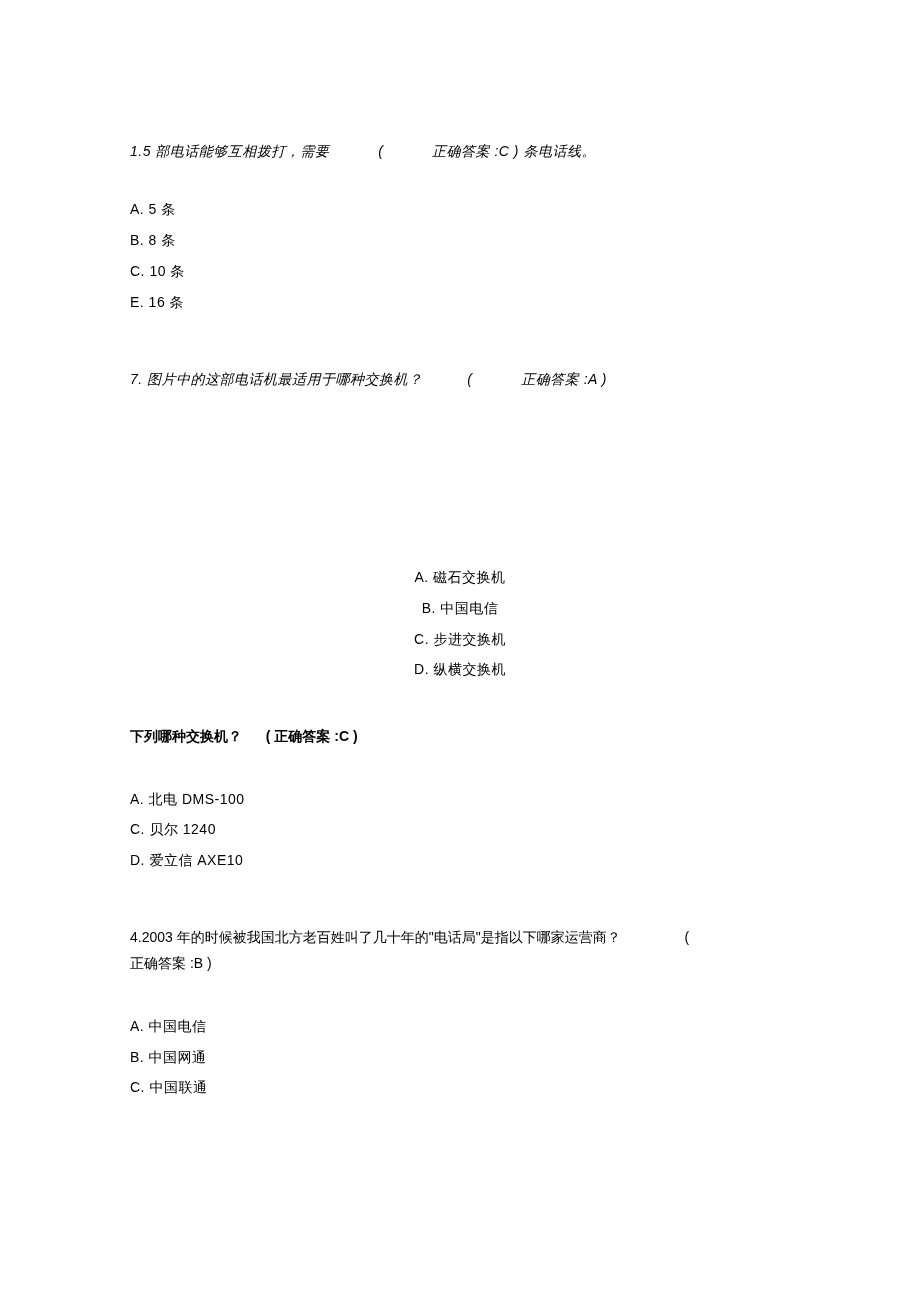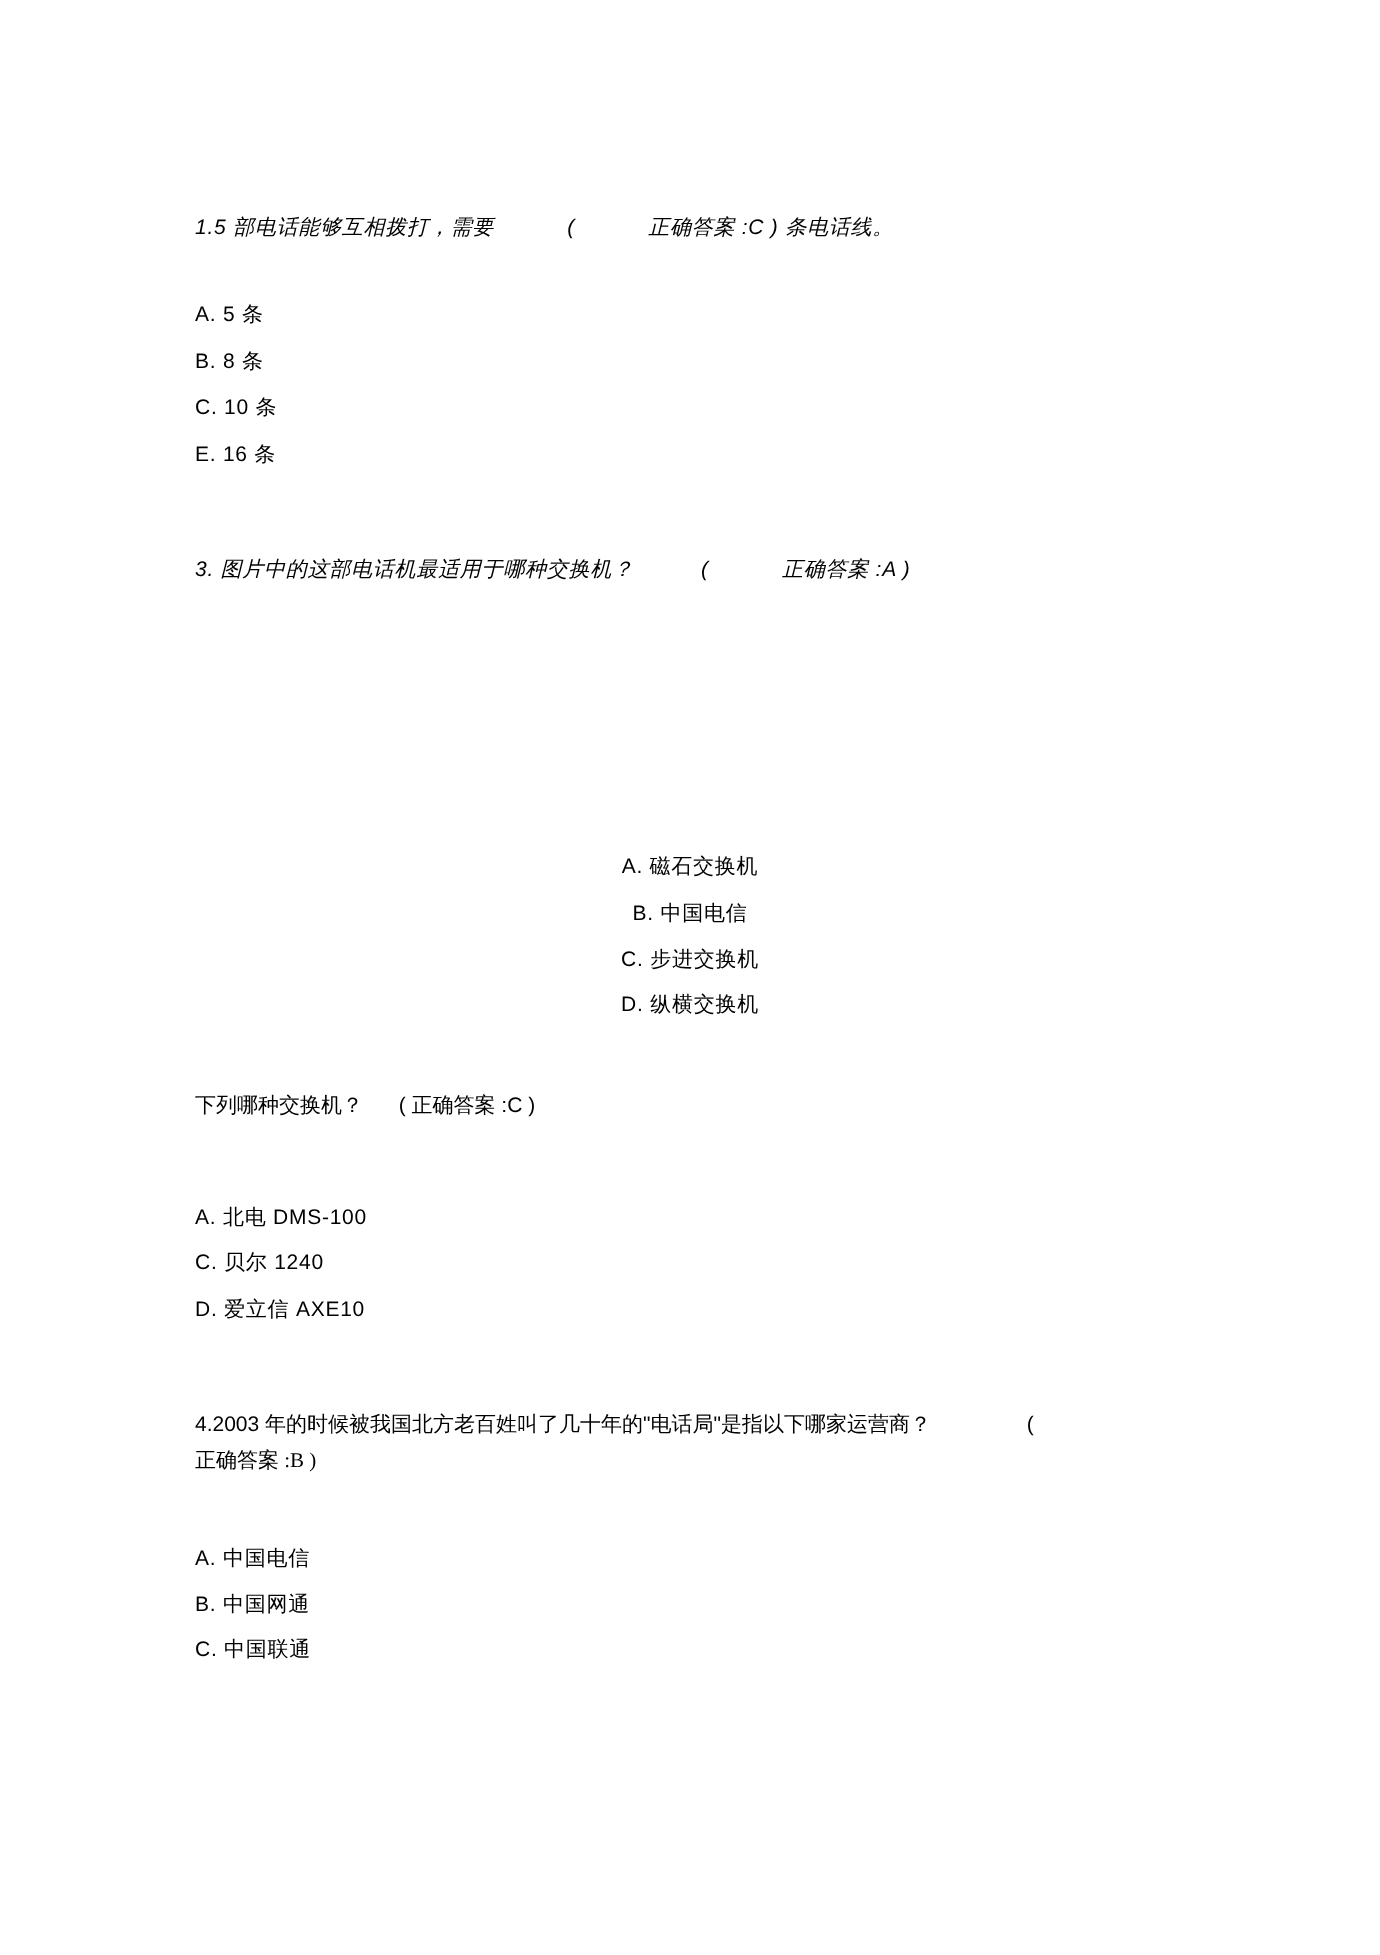--- a/index.html
+++ b/index.html
@@ -28,21 +28,22 @@
     }
     .options {
       margin-bottom: 50px;
     }
     .options .opt {
       letter-spacing: 0.5px;
       line-height: 2.2;
     }
     .q3-line2 {
       margin-top: 28px;
-      margin-bottom: 48px;
+      margin-bottom: 36px;
+      font-weight: bold;
     }
     .wide-gap {
       display: inline-block;
       width: 56px;
     }
     .mid-gap {
       display: inline-block;
       width: 36px;
     }
     .block-gap {
@@ -60,21 +61,21 @@
   <span>正确答案 :C )  条电话线。</span>
 </div>
 <div class="options">
   <div class="opt">A. 5  条</div>
   <div class="opt">B. 8  条</div>
   <div class="opt">C. 10  条</div>
   <div class="opt">E. 16  条</div>
 </div>
 
 <div class="question-stem">
-  <span>3. 图片中的这部电话机最适用于哪种交换机？</span>
+  <span>7. 图片中的这部电话机最适用于哪种交换机？</span>
   <span class="mid-gap"></span>
   <span>(</span>
   <span class="gap"></span>
   <span>正确答案 :A )</span>
 </div>
 <div class="block-gap"></div>
 <div class="options" style="margin-bottom:40px;text-align:center;">
   <div class="opt">A.  磁石交换机</div>
   <div class="opt">B.  中国电信</div>
   <div class="opt">C.  步进交换机</div>
@@ -95,19 +96,19 @@
   <div class="opt">C.  贝尔  1240</div>
   <div class="opt">D.  爱立信  AXE10</div>
 </div>
 
 <div style="margin-bottom:36px;">
   <div>
     <span>4.2003 年的时候被我国北方老百姓叫了几十年的"电话局"是指以下哪家运营商？</span>
     <span class="wide-gap"></span>
     <span>(</span>
   </div>
-  <div style="margin-top:4px;font-family:Liberation Serif, serif;">正确答案 :B )</div>
+  <div style="margin-top:4px;">正确答案 :B )</div>
 </div>
 <div class="options">
   <div class="opt">A.  中国电信</div>
   <div class="opt">B.  中国网通</div>
   <div class="opt">C.  中国联通</div>
 </div>
 
 </body></html>

